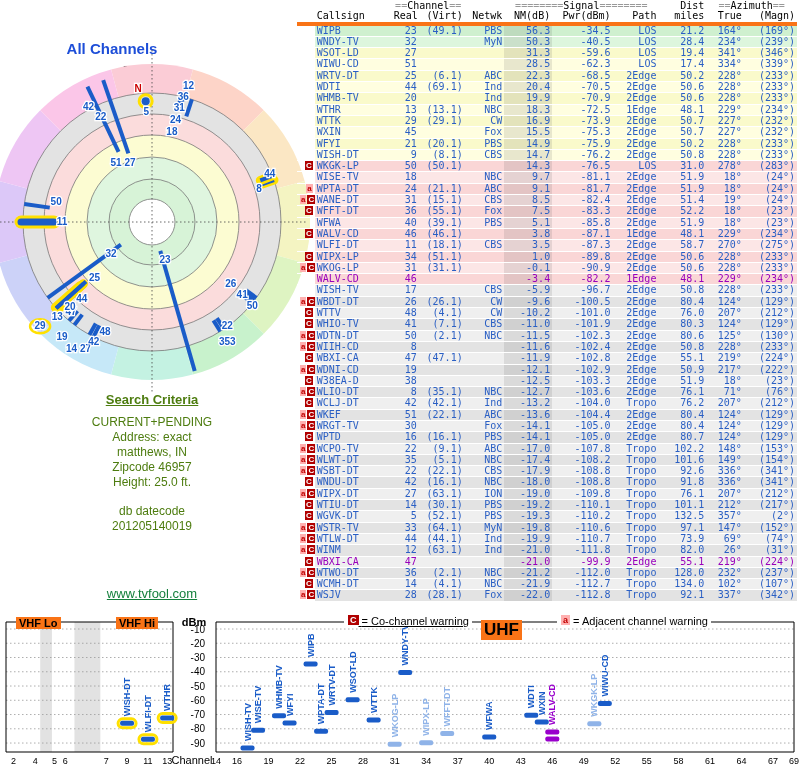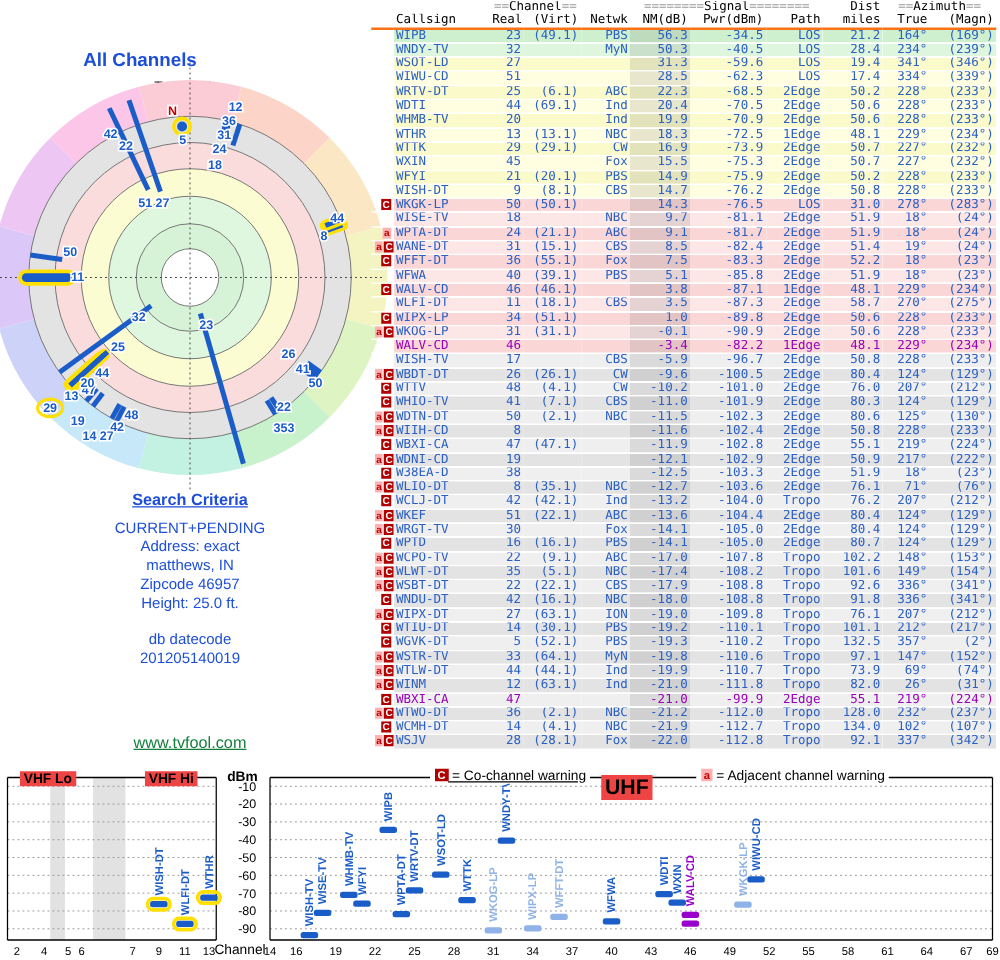--- a/index.html
+++ b/index.html
@@ -5,52 +5,52 @@
   html,body{margin:0;padding:0;background:#fff;}
   #stage{position:relative;width:800px;height:768px;background:#fff;overflow:hidden;
          font-family:"Liberation Sans",sans-serif;}
   
   #radar-title{position:absolute;left:0;top:40px;width:224px;text-align:center;
                font-size:15px;font-weight:bold;color:#1d4ed8;}
   #north-label{position:absolute;left:96px;top:64px;width:104px;text-align:center;
                font-size:11px;color:#111;}
   #radar-svg{position:absolute;left:0;top:30px;}
   
-  #criteria{position:absolute;left:0;top:392px;width:304px;text-align:center;color:#1d4ed8;
+  #criteria{position:absolute;left:0;top:392px;width:304px;text-align:center;color:#4d7c0f;
             font-size:12px;line-height:15px;}
   #criteria .head{font-weight:bold;text-decoration:underline;font-size:13px;margin-bottom:8px;}
   #criteria .gap{height:14px;}
   #site-link{position:absolute;left:0;top:586px;width:304px;text-align:center;
              font-size:13px;color:#15803d;text-decoration:underline;cursor:pointer;}
   
   #tblwrap{position:absolute;left:297px;top:1px;width:503px;}
   table.tbl{border-collapse:collapse;table-layout:fixed;width:500px;
             font-family:"DejaVu Sans Mono",monospace;font-size:10px;}
   .tbl td,.tbl th{padding:0 2px;height:10.3px;line-height:10.3px;white-space:nowrap;
                   overflow:hidden;border-bottom:1px solid #fff;font-weight:normal;}
   .tbl thead th{color:#000;border-bottom:none;margin-top:32px;}
-  .tbl thead tr.sub th{border-bottom:2px solid #f97316;}
+  .tbl thead tr.sub th{border-bottom:4px solid #f97316;}
   .tbl thead .eq{color:#999;}
   .tbl td{color:#2a5fc4;}
   .al{text-align:left}.ar{text-align:right}.ac{text-align:center}
   .b-green.s0{background:#cff0cf}.b-green.s1{background:#ddf6dd}
   .b-yellow.s0{background:#fafacb}.b-yellow.s1{background:#fffee0}
   .b-pink.s0{background:#fad6d6}.b-pink.s1{background:#fce6e6}
   .b-gray.s0{background:#e3e3e3}.b-gray.s1{background:#efefef}
   .nmcell{box-shadow:inset 0 0 0 99px rgba(90,90,90,0.14);}
   .az-green{color:#009926}.az-red{color:#cc3311}.az-purple{color:#8833cc}
   .az-olive{color:#a8a400}.az-orange{color:#cc5511}.az-blue{color:#2a5fc4}
   tr.rowpurple td{color:#9900bb;}
   .mk{display:inline-block;font:bold 8px "Liberation Sans",sans-serif;
       padding:0 1px;margin-left:1px;vertical-align:top;}
   .mkC{background:#b00000;color:#fff;}
   .mka{background:#ffb0b0;color:#c00000;}
   
   #chart-svg{position:absolute;left:0;top:614px;}
-  .panel-title{position:absolute;font-weight:bold;color:#000;background:#ef4444;padding:0 3px;
+  .panel-title{position:absolute;font-weight:bold;color:#000;background:#f97316;padding:0 3px;
                font-size:11px;z-index:3;}
   #t-vhflo{left:16px;top:617px;}
   #t-vhfhi{left:116px;top:617px;}
   #t-uhf{left:481px;top:620px;font-size:17px;}
   #t-dbm{left:174px;top:616px;width:40px;text-align:center;font-weight:bold;font-size:11px;
          position:absolute;color:#000;}
   #t-channel{left:166px;top:754px;width:52px;text-align:center;font-size:11px;
              position:absolute;color:#000;}
   .legend{position:absolute;top:615px;font-size:11px;color:#000;background:#fff;
           padding:0 3px;z-index:3;}

